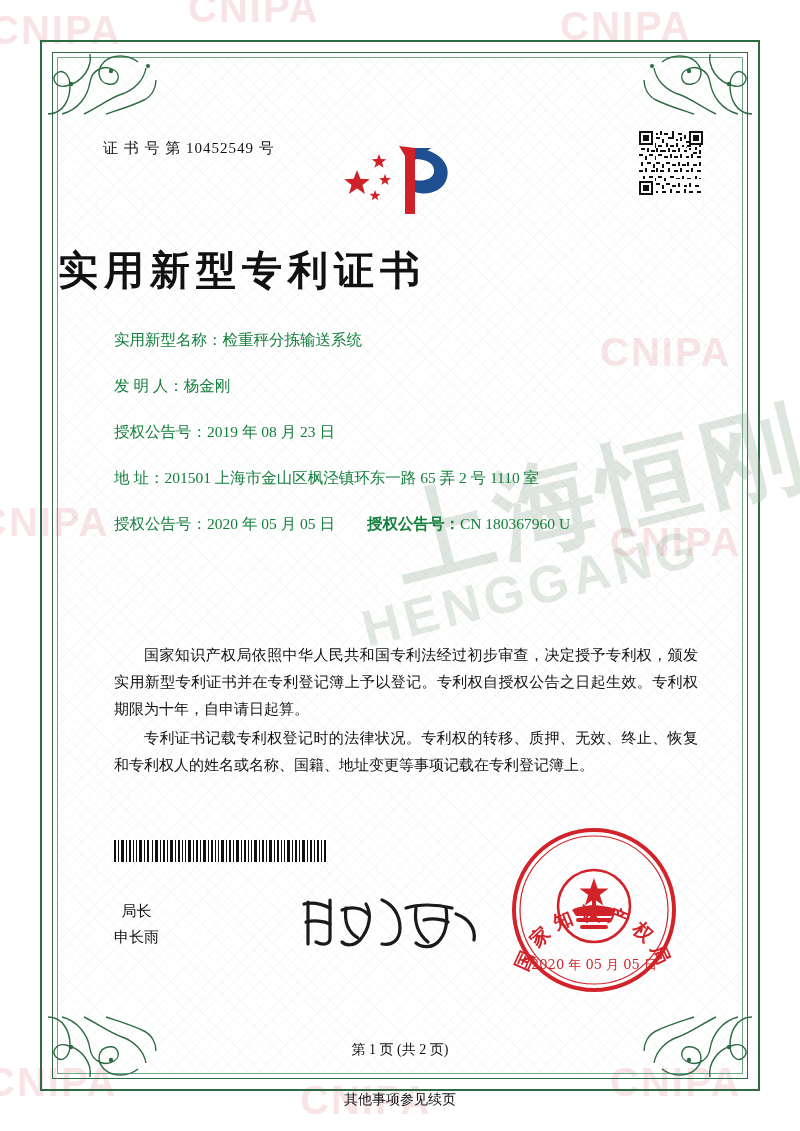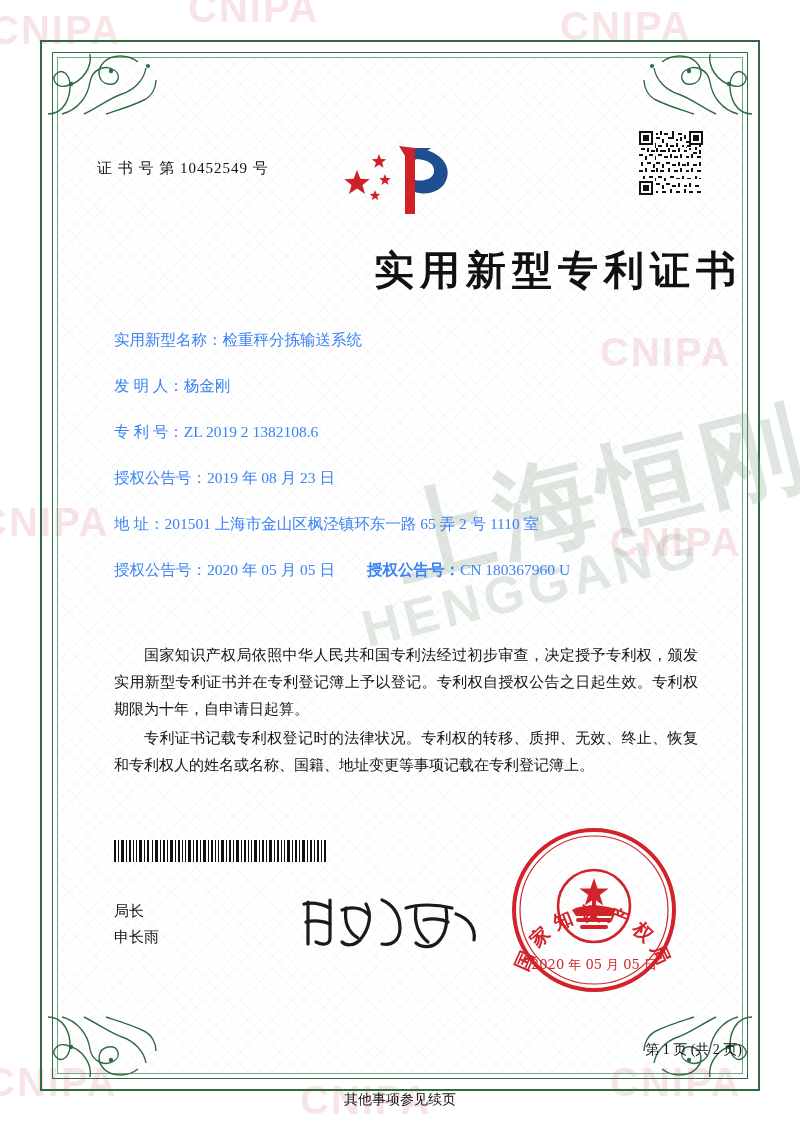--- a/index.html
+++ b/index.html
@@ -51,79 +51,78 @@
   .corner{position:absolute;width:118px;height:74px;color:#2e6b43;}
   .c-tl{left:44px;top:44px;}
   .c-tr{right:44px;top:44px;transform:scaleX(-1);}
   .c-bl{left:44px;bottom:44px;transform:scaleY(-1);}
   .c-br{right:44px;bottom:44px;transform:scale(-1,-1);}
 
   
   .content{position:absolute;left:58px;top:58px;right:58px;bottom:58px;}
 
   .cert-no{
-    position:absolute;left:39px;top:81px;
+    position:absolute;left:45px;top:81px;
     font-size:15px;color:#111;letter-spacing:1px;
     white-space:nowrap;
-    margin-top:20px;
   }
 
   .qr{
     position:absolute;right:39px;top:73px;width:64px;height:64px;
   }
 
   .emblem{
     position:absolute;left:50%;top:76px;transform:translateX(-50%);
     width:130px;height:90px;
   }
 
   .title{
     position:absolute;left:0;right:0;top:185px;
-    text-align:right;
+    text-align:left;
     font-size:40px;font-weight:bold;color:#111;
     letter-spacing:6px;
     font-family:"DejaVu Serif","Liberation Serif",serif;
   }
 
   .fields{
     position:absolute;left:56px;right:40px;top:272px;
-    font-size:15.5px;color:#3b82f6;
+    font-size:15.5px;color:#15803d;
   }
   .row{margin-bottom:25px;white-space:nowrap;}
   .lbl{display:inline-block;}
   .val{display:inline;}
   .row.two .second{margin-left:32px;font-weight:bold;}
 
   .para{
     position:absolute;left:56px;right:44px;top:584px;
     font-size:15px;line-height:27px;color:#111;text-align:justify;
   }
   .para p{margin:0 0 2px 0;text-indent:2em;}
 
   .barcode{
     position:absolute;left:56px;top:782px;height:22px;width:212px;
   }
 
   .sig-block{
     position:absolute;left:56px;top:840px;
-    font-size:15px;color:#111;line-height:26px;
+    font-size:15px;color:#111;line-height:26px;text-align:center;
   }
 
   .signature{
     position:absolute;left:238px;top:830px;
     width:190px;height:70px;
   }
 
   .seal{
     position:absolute;right:64px;top:768px;width:168px;height:168px;
   }
 
   .pagenum{
     position:absolute;left:0;right:0;bottom:14px;
-    text-align:right;font-size:14px;color:#111;
+    text-align:center;font-size:14px;color:#111;
   }
 
   .footnote{
     position:absolute;left:0;right:0;bottom:22px;
     text-align:center;font-size:14px;color:#111;
   }
 
   
   .wm-hand{
     position:absolute;left:330px;top:370px;
@@ -344,23 +343,20 @@
   <div class="title">实用新型专利证书</div>
 
   <div class="fields">
     <div class="row">
       <span class="lbl">实用新型名称：</span><span class="val">检重秤分拣输送系统</span>
     </div>
     <div class="row">
       <span class="lbl">发  明  人：</span><span class="val">杨金刚</span>
     </div>
     <div class="row">
-      <span class="lbl">专  利  号：</span><span class="val">ZL 2019 2 1382108.6</span>
-    </div>
-    <div class="row">
       <span class="lbl">授权公告号：</span><span class="val">2019 年 08 月 23 日</span>
     </div>
     <div class="row">
       <span class="lbl">地        址：</span><span class="val">201501  上海市金山区枫泾镇环东一路 65 弄 2 号 1110 室</span>
     </div>
     <div class="row two">
       <span class="lbl">授权公告号：</span><span class="val">2020 年 05 月 05 日</span><span class="second">授权公告号：</span><span class="val">CN 180367960 U</span>
     </div>
   </div>
 

